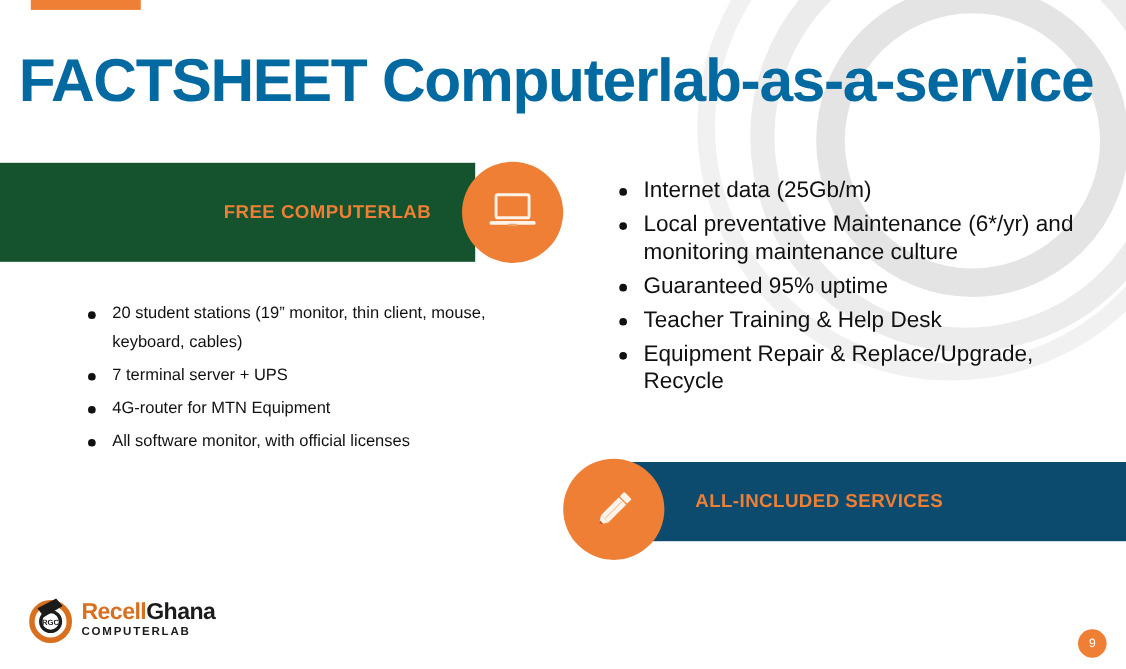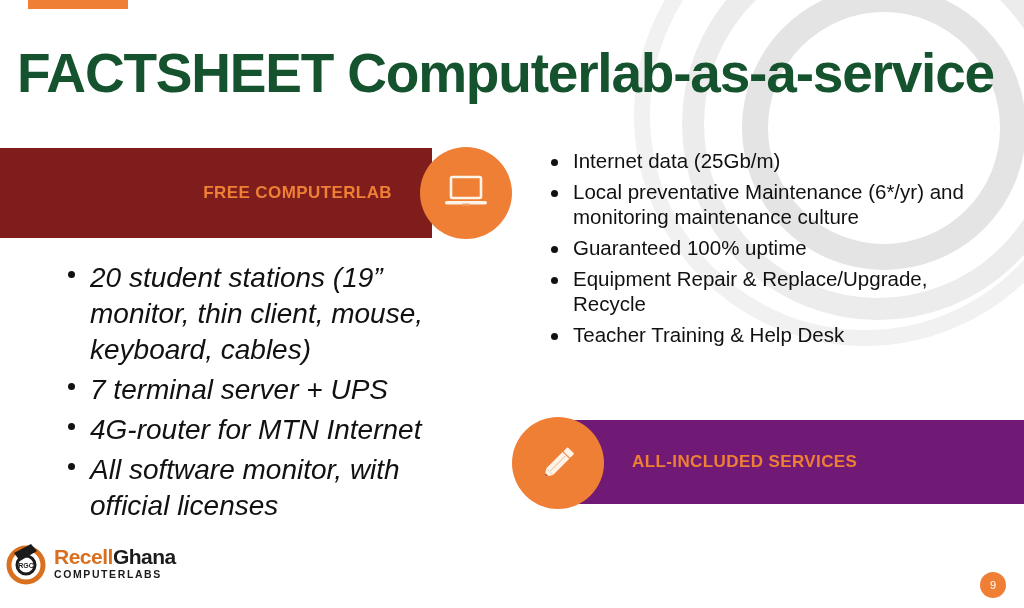--- a/index.html
+++ b/index.html
@@ -71,35 +71,35 @@
   }
 
   
   .title {
     position: absolute;
     left: 17px;
     top: 42px;
     font-size: 55px;
     line-height: 62px;
     font-weight: 700;
-    color: #14532d;
+    color: #0369a1;
     letter-spacing: -1.2px;
     white-space: nowrap;
     z-index: 3;
     font-stretch: condensed;
   }
 
   
   .band-left {
     position: absolute;
     left: 0;
     top: 148px;
     width: 432px;
     height: 90px;
-    background: #7f1d1d;
+    background: #14532d;
     z-index: 1;
   }
   .band-left-label {
     position: absolute;
     right: 40px;
     top: 50%;
     transform: translateY(-50%);
     font-size: 17px;
     font-weight: 700;
     letter-spacing: 0.4px;
@@ -123,21 +123,21 @@
   }
   .circle-pencil {
     left: 512px;
     top: 417px;
     width: 92px;
     height: 92px;
   }
 
   .list {
     position: absolute;
-    margin: 4px;
+    margin: 16px;
     padding: 0;
     list-style: none;
     z-index: 3;
   }
   .list li {
     position: relative;
     padding-left: 24px;
     margin-bottom: 4px;
     color: #111111;
   }
@@ -149,59 +149,58 @@
     width: 7px;
     height: 7px;
     border-radius: 50%;
     background: #111111;
   }
 
   .list-left {
     left: 62px;
     top: 256px;
     width: 400px;
-    font-size: 28px;
-    line-height: 36px;
-    font-style: italic;
+    font-size: 15px;
+    line-height: 26px;
   }
   .list-right {
     left: 545px;
     top: 144px;
     width: 440px;
     font-size: 20.5px;
     line-height: 25px;
   }
   .list-right li { margin-bottom: 6px; }
 
   
   .band-right {
     position: absolute;
     left: 556px;
     top: 420px;
     width: 468px;
-    height: 84px;
-    background: #701a75;
+    height: 72px;
+    background: #0c4a6e;
     z-index: 1;
   }
   .band-right-label {
     position: absolute;
     left: 76px;
     top: 50%;
     transform: translateY(-50%);
     font-size: 17px;
     font-weight: 700;
     letter-spacing: 0.4px;
     color: #ef7f35;
     white-space: nowrap;
   }
 
   
   .logo {
     position: absolute;
-    left: 4px;
+    left: 24px;
     top: 534px;
     width: 180px;
     height: 58px;
     display: flex;
     align-items: center;
     z-index: 3;
   }
   .logo-mark {
     position: relative;
     width: 48px;
@@ -267,30 +266,30 @@
     <svg width="48" height="40" viewBox="0 0 48 40">
       <rect x="9" y="4" width="30" height="21" rx="1.5" fill="none" stroke="#fdf3e8" stroke-width="2.6"></rect>
       <rect x="3" y="28" width="42" height="3.4" rx="1.7" fill="#fdf3e8"></rect>
       <rect x="20" y="30.5" width="8" height="2.2" rx="1" fill="#f2a269"></rect>
     </svg>
   </div>
 
   <ul class="list list-left">
     <li>20 student stations (19” monitor, thin client, mouse, keyboard, cables)</li>
     <li>7 terminal server + UPS</li>
-    <li>4G-router for MTN Internet</li>
+    <li>4G-router for MTN Equipment</li>
     <li>All software monitor, with official licenses</li>
   </ul>
 
   <ul class="list list-right">
     <li>Internet data (25Gb/m)</li>
     <li>Local preventative Maintenance (6*/yr) and monitoring maintenance culture</li>
-    <li>Guaranteed 100% uptime</li>
+    <li>Guaranteed 95% uptime</li>
+    <li>Teacher Training &amp; Help Desk</li>
     <li>Equipment Repair &amp; Replace/Upgrade, Recycle</li>
-    <li>Teacher Training &amp; Help Desk</li>
   </ul>
 
   <div class="band-right">
     <div class="band-right-label">ALL-INCLUDED SERVICES</div>
   </div>
 
   <div class="circle-icon circle-pencil">
     <svg width="48" height="48" viewBox="0 0 48 48">
       <g transform="rotate(45 24 24)">
         <rect x="19.5" y="6" width="9.5" height="6" rx="1" fill="#fdf3e8"></rect>
@@ -306,19 +305,19 @@
     <div class="logo-mark">
       <svg width="48" height="48" viewBox="0 0 48 48">
         <circle cx="22" cy="26" r="17" fill="none" stroke="#d9701f" stroke-width="5"></circle>
         <circle cx="22" cy="26" r="9" fill="none" stroke="#1b1b1b" stroke-width="3"></circle>
         <path d="M10 14 L27 5 L33 12 L16 22 Z" fill="#1b1b1b"></path>
         <text x="22" y="29" font-family="'Liberation Sans',sans-serif" font-size="7" font-weight="700" fill="#1b1b1b" text-anchor="middle">RGC</text>
       </svg>
     </div>
     <div class="logo-text">
       <div class="logo-title"><span class="hl">Recell</span><span>Ghana</span></div>
-      <div class="logo-sub">COMPUTERLABS</div>
+      <div class="logo-sub">COMPUTERLAB</div>
     </div>
   </div>
 
   <div class="page-badge">9</div>
 
 </div>
 
 </body></html>

